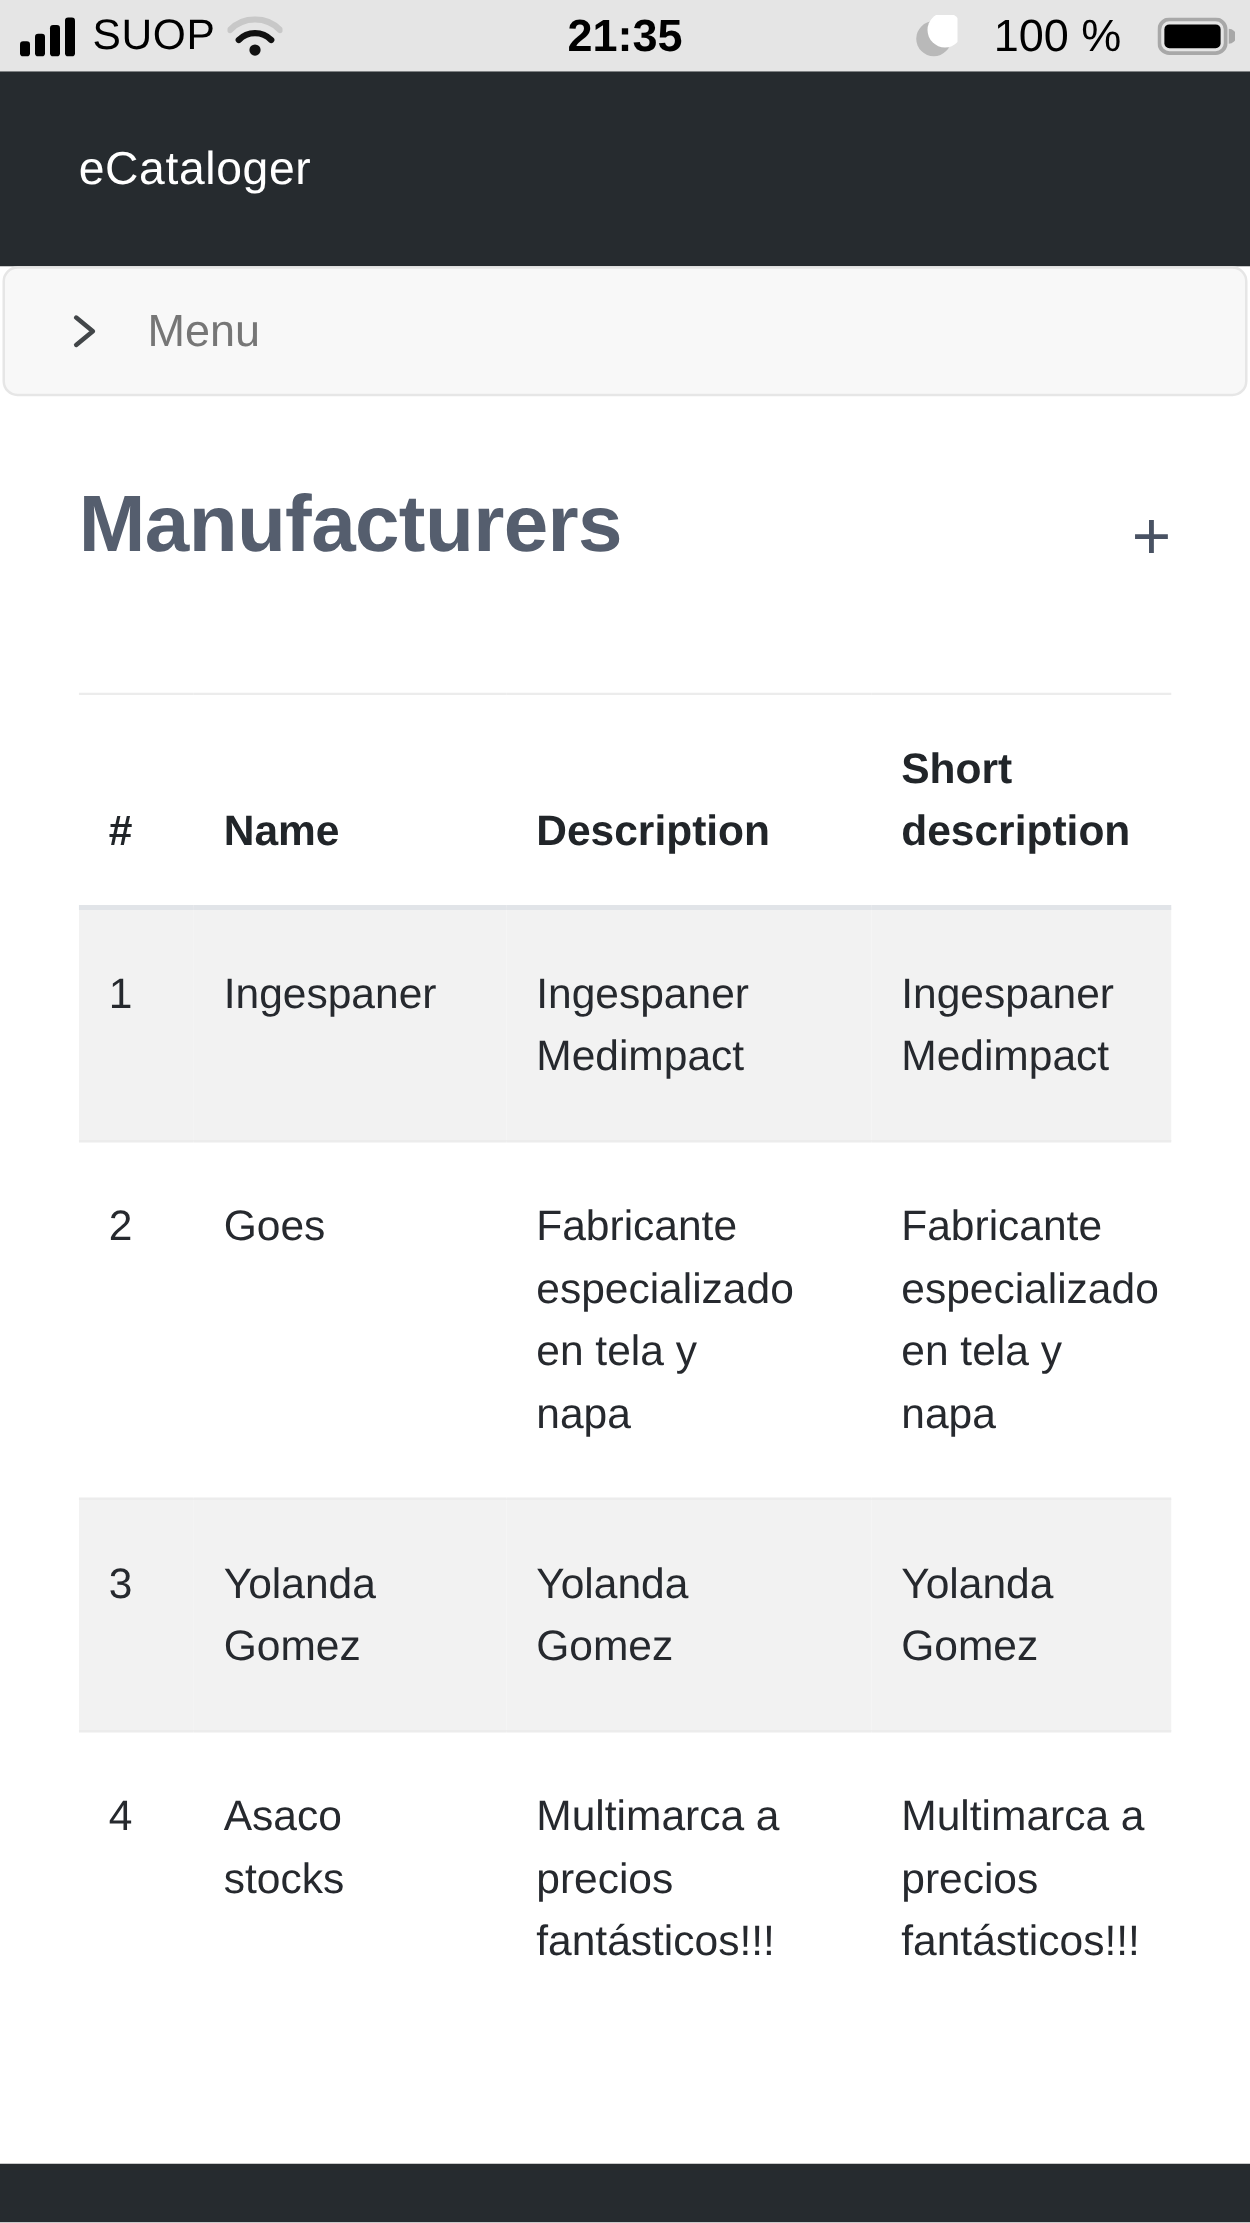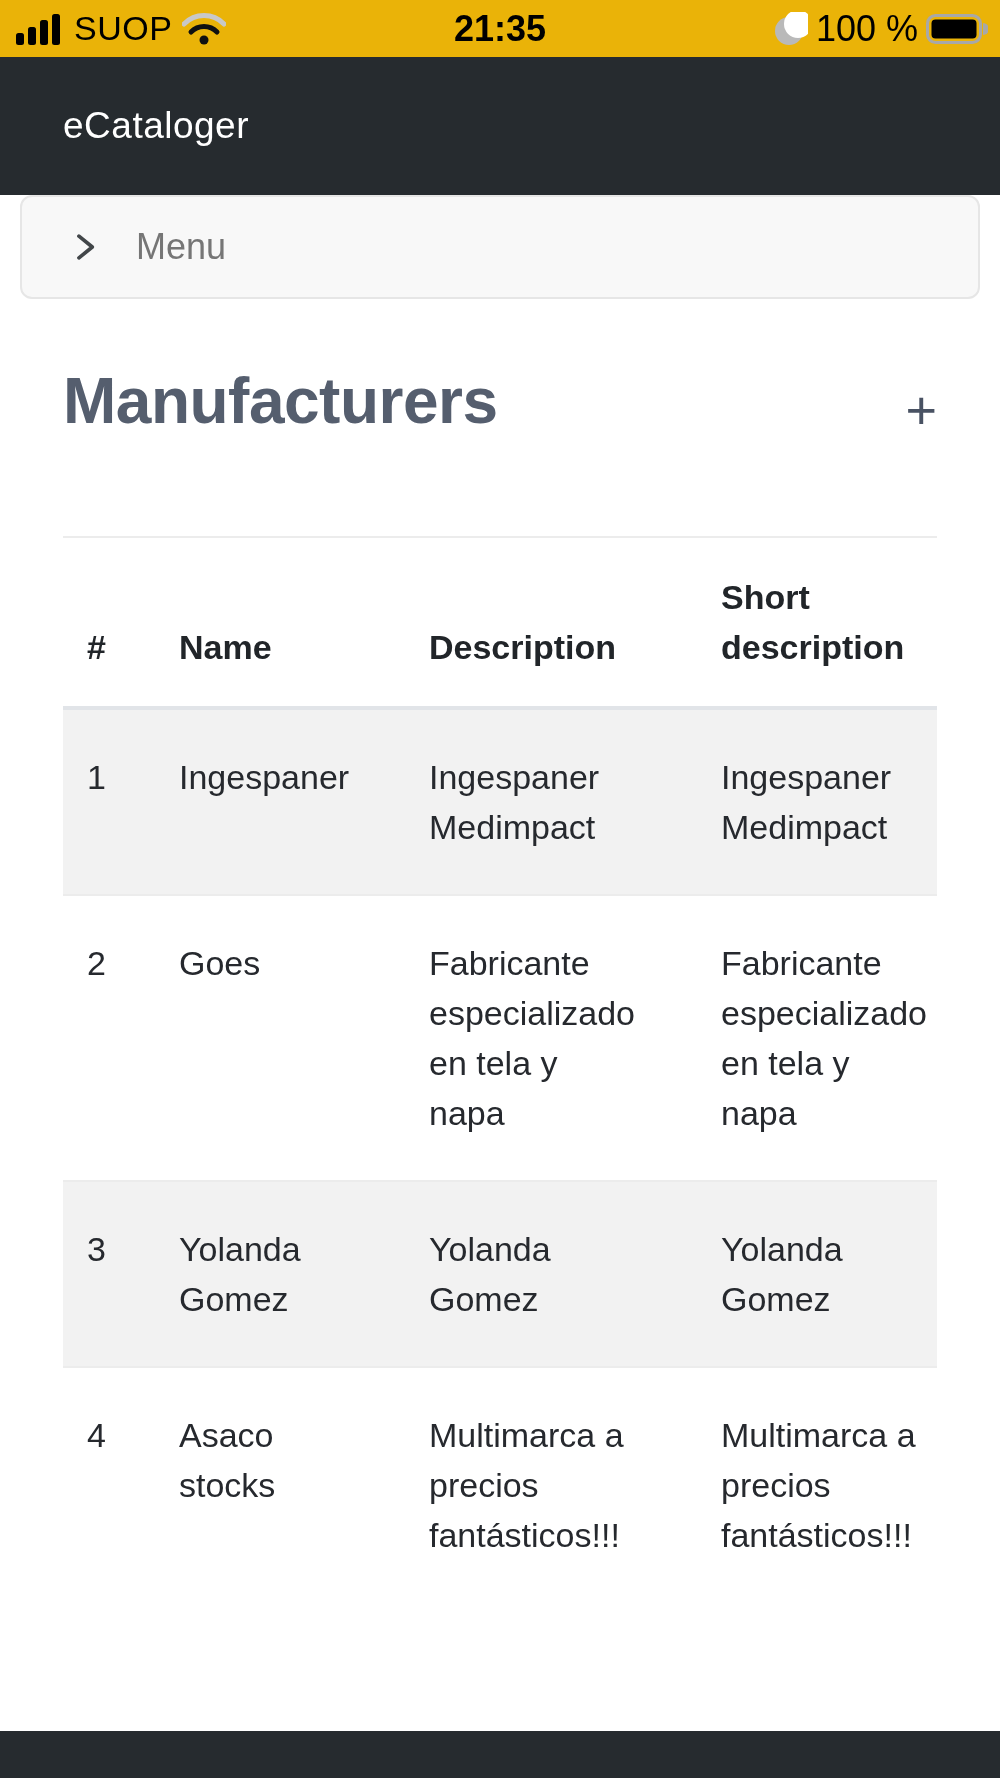--- a/index.html
+++ b/index.html
@@ -4,40 +4,40 @@
 <style>
   html,body{margin:0;padding:0;}
   body{
     width:1000px;height:1778px;position:relative;overflow:hidden;
     background:#ffffff;
     font-family:"Liberation Sans", sans-serif;
     -webkit-font-smoothing:antialiased;
   }
   
   .status-bar{
-    position:relative;height:57px;background:#eab308;color:#000;
+    position:relative;height:57px;background:#e5e5e5;color:#000;
   }
   .sb-left{position:absolute;left:16px;top:0;height:57px;display:flex;align-items:center;gap:10px;}
   .sb-carrier{font-size:34px;letter-spacing:.5px;}
   .sb-time{
     position:absolute;left:0;right:0;top:0;height:57px;
     display:flex;align-items:center;justify-content:center;
     font-size:36px;font-weight:700;
   }
-  .sb-right{position:absolute;right:12px;top:0;height:57px;display:flex;align-items:center;gap:8px;}
+  .sb-right{position:absolute;right:12px;top:0;height:57px;display:flex;align-items:center;gap:29px;}
   .sb-batt-text{font-size:36px;}
   
   .navbar{
-    height:138px;background:var(--navbar-bg,#262b2f);
+    height:156px;background:var(--navbar-bg,#262b2f);
     display:flex;align-items:center;padding:0 63px;box-sizing:border-box;
   }
   .navbar-title{color:#ffffff;font-size:37px;font-weight:400;letter-spacing:.5px;}
   
   .menu-bar{
-    margin:0 20px;height:104px;background:var(--menu-bg,#f8f8f8);
+    margin:0 2px;height:104px;background:var(--menu-bg,#f8f8f8);
     border:2px solid #e6e6e6;border-radius:12px;box-sizing:border-box;
     display:flex;align-items:center;padding:0 0 0 48px;
   }
   .menu-chevron{display:flex;align-items:center;}
   .menu-label{margin-left:36px;font-size:36px;color:var(--menu-label,#767676);}
   
   .content{padding:0 63px;}
   .page-head{display:flex;align-items:baseline;margin-top:64px;justify-content:space-between;}
   .page-title{
     font-size:64px;line-height:1.2;font-weight:700;margin:0;

